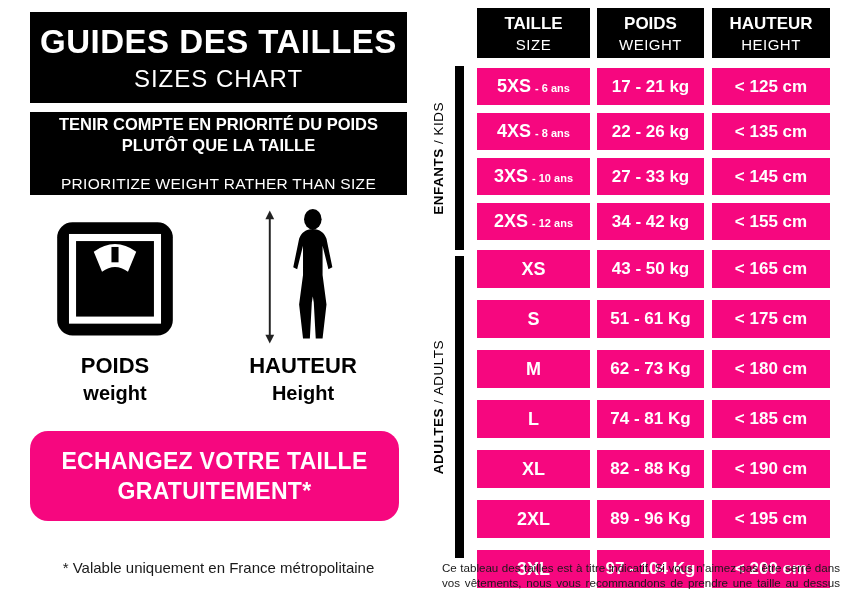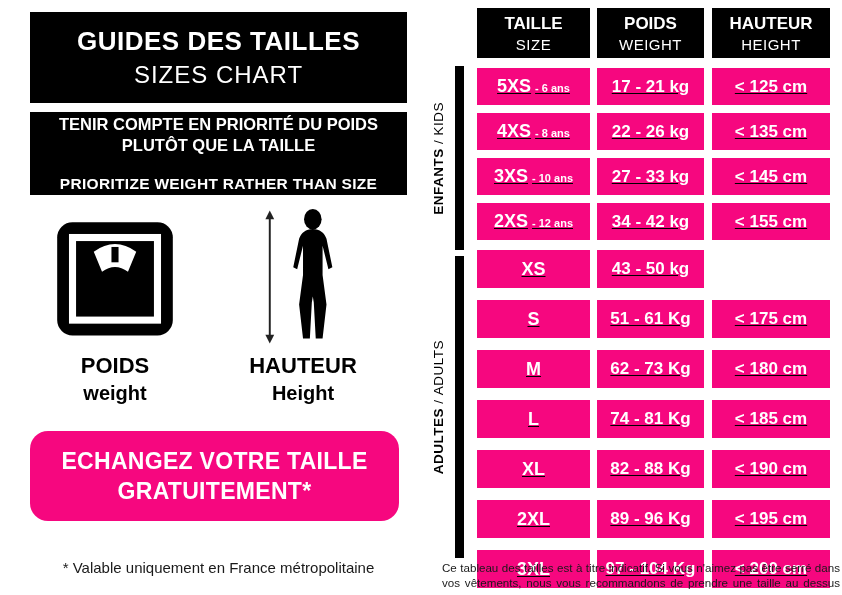--- a/index.html
+++ b/index.html
@@ -24,26 +24,26 @@
   .black-box {
     background: var(--black);
     color: var(--white);
     display: flex;
     flex-direction: column;
     align-items: center;
     justify-content: center;
     text-align: center;
   }
   .title-box { left: 30px; top: 12px; width: 377px; height: 91px; }
-  .title-fr { font-size: 26px; font-weight: 700; letter-spacing: 0.5px; }
+  .title-fr { font-size: 33px; font-weight: 700; letter-spacing: 0.5px; }
   .title-en { font-size: 24px; font-weight: 400; letter-spacing: 1px; margin-top: 4px; }
 
   .notice-box { left: 30px; top: 112px; width: 377px; height: 83px; padding: 8px 6px; gap: 12px; }
   .notice-fr { font-size: 16.5px; font-weight: 700; line-height: 21px; }
-  .notice-en { font-size: 15.5px; font-weight: 700; margin-top: 7px; letter-spacing: 0.3px; }
+  .notice-en { font-size: 15.5px; font-weight: 400; margin-top: 7px; letter-spacing: 0.3px; }
 
   .icon-wrap { display: flex; align-items: center; justify-content: center; }
   .scale-icon-box { left: 55px; top: 218px; width: 120px; height: 124px; }
   .height-icon-box { left: 260px; top: 207px; width: 88px; height: 140px; }
 
   .icon-label { text-align: center; color: var(--black); }
   .weight-label { left: 45px; top: 353px; width: 140px; }
   .height-label { left: 233px; top: 353px; width: 140px; }
   .icon-label .fr { font-size: 22px; font-weight: 700; }
   .icon-label .en { font-size: 20px; font-weight: 700; margin-top: 3px; }
@@ -74,21 +74,21 @@
     display: flex; flex-direction: column;
     align-items: center; justify-content: center;
     text-align: left;
   }
   .col1 { left: 477px; width: 113px; }
   .col2 { left: 597px; width: 107px; }
   .col3 { left: 712px; width: 118px; }
   .thead-box .fr { font-size: 17px; font-weight: 700; }
   .thead-box .en { font-size: 15px; font-weight: 400; margin-top: 2px; letter-spacing: 0.5px; }
 
-  .rows-group { position: absolute; left: 477px; display: flex; flex-direction: column; text-decoration: underline; }
+  .rows-group { position: absolute; left: 477px; display: flex; flex-direction: column; }
   .kids-rows { top: 68px; gap: 8px; }
   .adults-rows { top: 250px; gap: 12px; }
   .trow { display: flex; }
   .kids-rows .trow { height: 37px; }
   .adults-rows .trow { height: 38px; }
   .cell {
     background: var(--pink); color: var(--white);
     display: flex; align-items: center; justify-content: center;
     font-weight: 700;
   }
@@ -238,20 +238,21 @@
       <div class="cell cell-height">&lt; 155 cm</div>
     </div>
   </div>
 
   <div class="rows-group adults-rows">
     <div class="trow">
       <div class="cell cell-size">
           <span class="size-main">XS</span>
         </div>
       <div class="cell cell-weight">43 - 50 kg</div>
+      <div class="cell cell-height">&lt; 165 cm</div>
     </div>
     <div class="trow">
       <div class="cell cell-size">
           <span class="size-main">S</span>
         </div>
       <div class="cell cell-weight">51 - 61 Kg</div>
       <div class="cell cell-height">&lt; 175 cm</div>
     </div>
     <div class="trow">
       <div class="cell cell-size">

